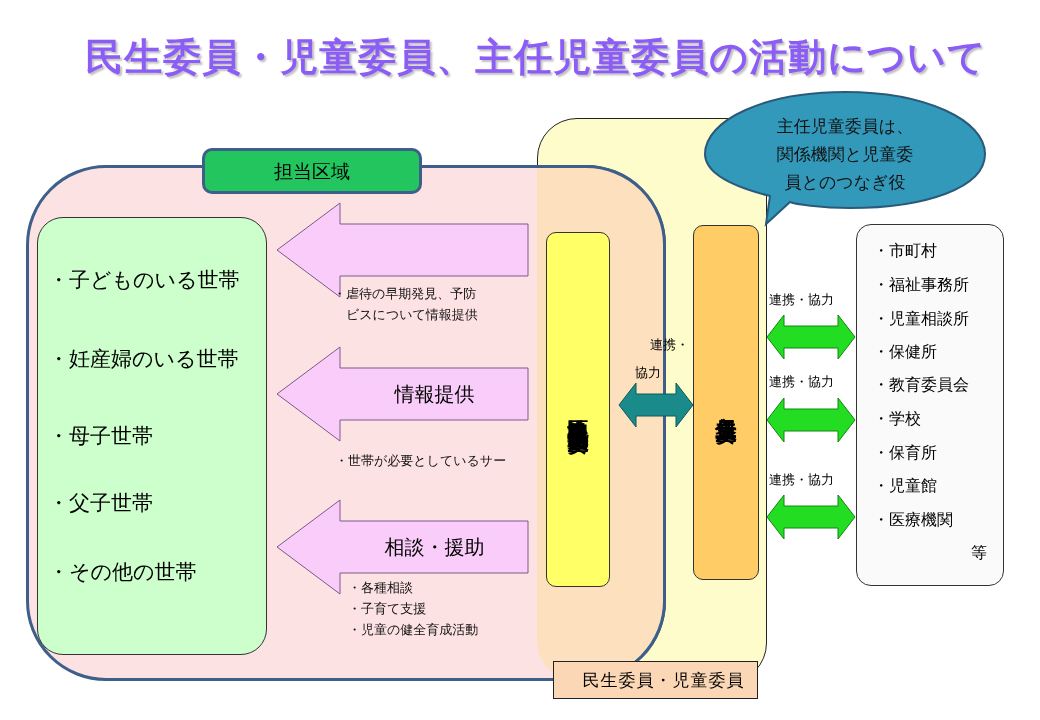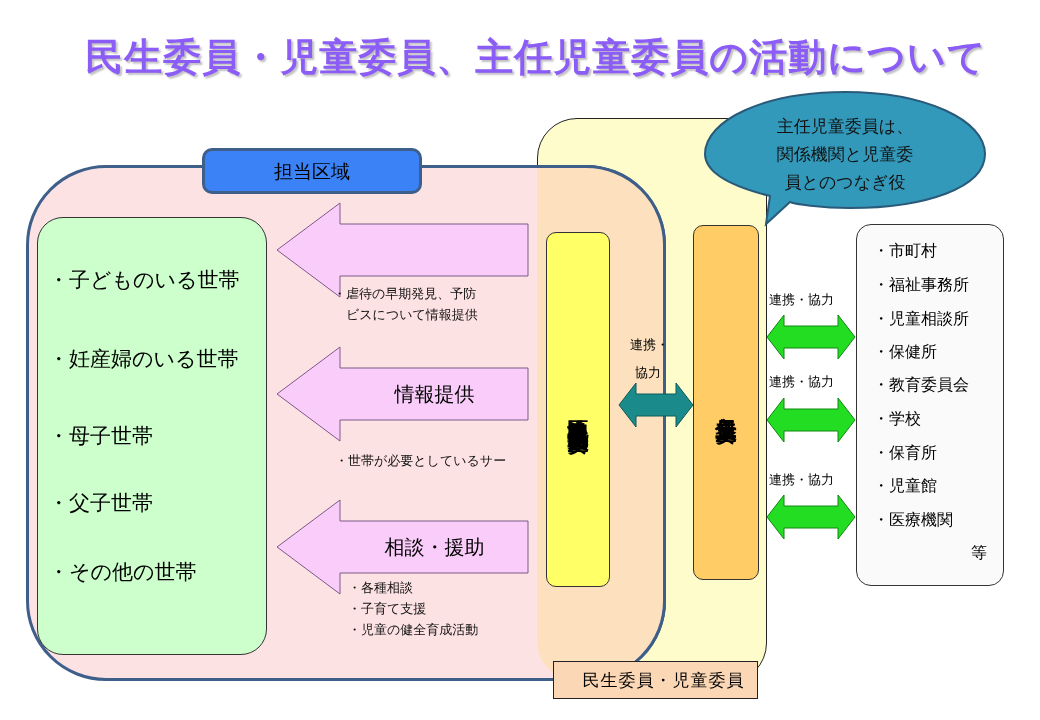--- a/index.html
+++ b/index.html
@@ -27,21 +27,21 @@
     position: absolute; left: 537px; top: 165px; width: 129px; height: 516px;
     overflow: hidden; border-radius: 0 0 0 40px;
   }
   .overlap-inner {
     position: absolute; left: -511px; top: 0; width: 640px; height: 516px;
     background: #fde0bd; border: 3px solid #3e5f8a; border-radius: 80px;
   }
 
   .area-label {
     position: absolute; left: 202px; top: 148px; width: 220px; height: 46px;
-    background: #3b82f6; border: 3px solid #3e5f8a; border-radius: 10px;
+    background: #22c55e; border: 3px solid #3e5f8a; border-radius: 10px;
     font-size: 19px; text-align: center; line-height: 40px;
   }
 
   .households {
     position: absolute; left: 37px; top: 217px; width: 230px; height: 438px;
     background: #ccffcc; border: 1px solid #333; border-radius: 26px; text-align: center;
   }
   .households .item {
     position: absolute; left: 10px; font-size: 21px; white-space: nowrap;
   }
@@ -146,21 +146,21 @@
   <div>・児童の健全育成活動</div>
 </div>
 
 <div class="vbox district">
   <span class="vtext">地区担当民生委員・児童委員</span>
 </div>
 <div class="vbox chief">
   <span class="vtext">主任児童委員</span>
 </div>
 
-<div class="small-label" style="left:630px;top:336px">連携・</div>
+<div class="small-label" style="left:650px;top:336px">連携・</div>
 <div class="small-label" style="left:635px;top:364px">協力</div>
 <svg class="double-arrow" style="left:618px;top:382px" width="76" height="46">
   <polygon points="1,23 18,1 18,12 58,12 58,1 75,23 58,45 58,34 18,34 18,45" fill="#1a8a8a" stroke="#0d5a5a" stroke-width="1"></polygon>
 </svg>
 
 <div class="small-label" style="left:769px;top:291px">連携・協力</div>
 <svg class="double-arrow" style="left:766px;top:314px" width="90" height="46">
   <polygon points="1,23 18,1 18,12 72,12 72,1 89,23 72,45 72,34 18,34 18,45" fill="#22dd22" stroke="#118811" stroke-width="1"></polygon>
 </svg>
 <div class="small-label" style="left:769px;top:373px">連携・協力</div>

